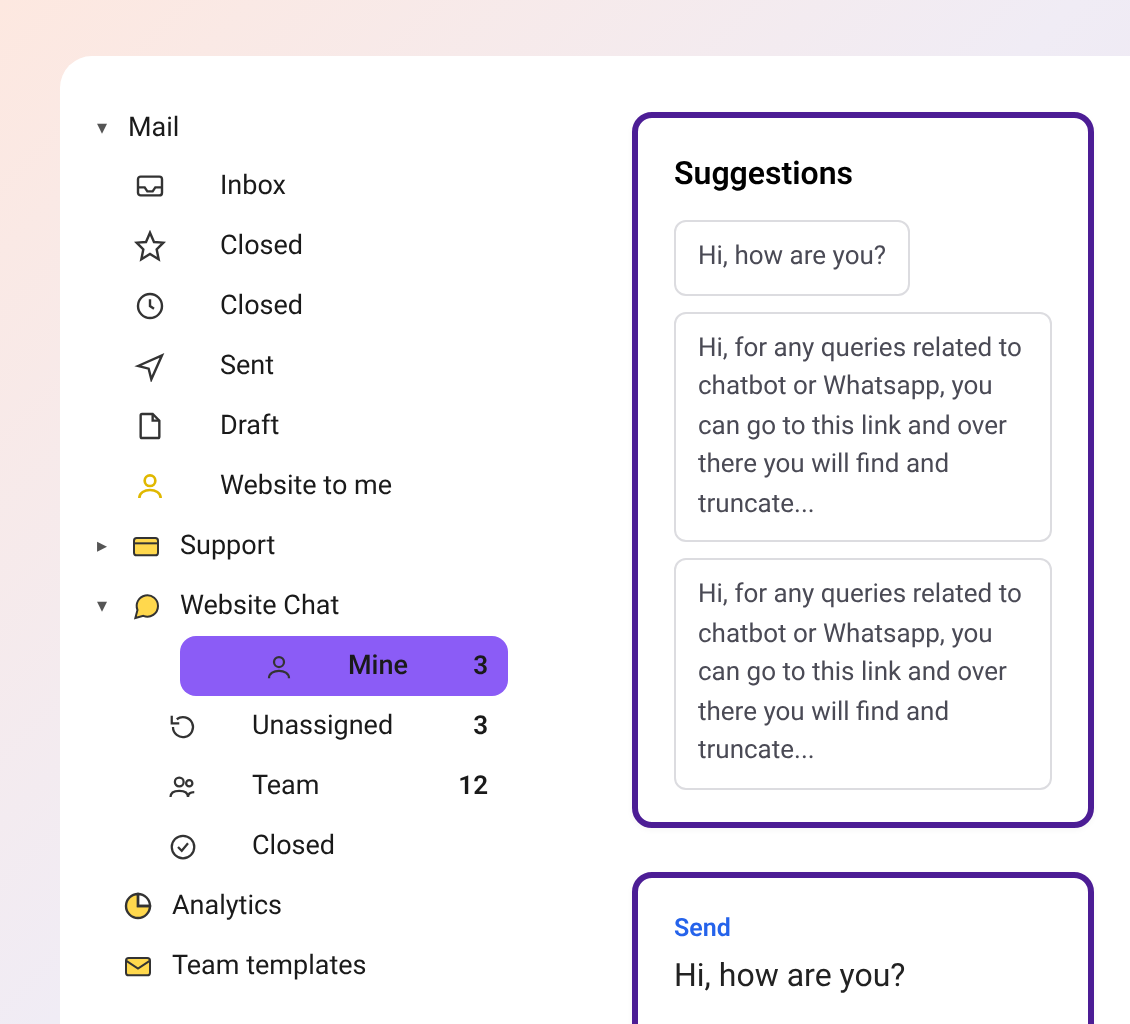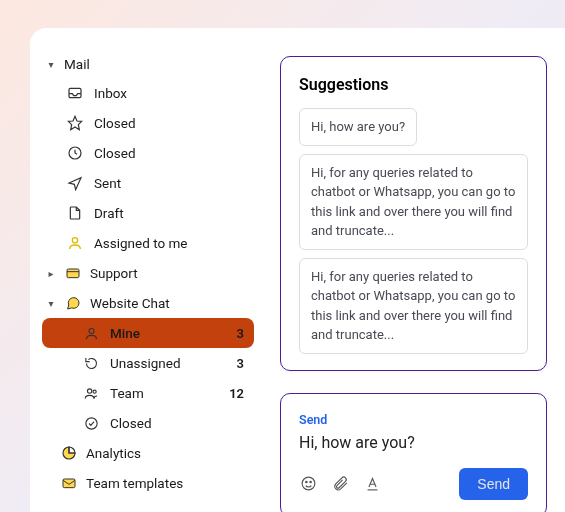--- a/index.html
+++ b/index.html
@@ -31,46 +31,47 @@
   align-items: center;
   gap: 8px;
   padding: 6px 4px;
   cursor: pointer;
 }
 .chev { width: 10px; display: inline-flex; justify-content: center; color: #555; font-size: 10px; }
 .sec-icon { width: 18px; height: 18px; display: inline-flex; align-items: center; justify-content: center; }
 .sidebar-item {
   display: flex;
   align-items: center;
-  gap: 10px;
+  gap: 26px;
   padding: 6px 4px 6px 24px;
   cursor: pointer;
   border-radius: 8px;
 }
 .sidebar-item .icon { width: 18px; height: 18px; display: inline-flex; align-items: center; justify-content: center; color: #333; }
 .sidebar-item .label { flex: 1; }
 .sidebar-item .count { font-size: 13px; font-weight: 600; color: #1a1a1a; padding-right: 6px; }
 .sub-item { padding-left: 40px; }
-.active { background: #c2410c; }
+.active { background: #8b5cf6; margin-left: 48px; }
 .active .label { font-weight: 500; }
 .section-row { display: flex; align-items: center; gap: 8px; padding: 6px 4px; cursor: pointer; }
 .section-row .chev { width: 10px; }
 .main {
   flex: 1;
   padding: 28px 18px 0 14px;
   display: flex;
   flex-direction: column;
   gap: 22px;
 }
 .card {
   background: #fff;
-  border: 1px solid #4c1d95;
+  border: 3px solid #4c1d95;
   border-radius: 10px;
   padding: 18px 18px 16px 18px;
   box-shadow: 0 1px 3px rgba(0,0,0,0.04);
+  margin-left: 36px;
 }
 .card h3 { font-size: 16px; font-weight: 600; margin-bottom: 14px; }
 .suggestion {
   border: 1px solid #dcdce0;
   border-radius: 6px;
   padding: 8px 11px;
   font-size: 13px;
   color: #4a4a55;
   line-height: 1.5;
   margin-bottom: 8px;
@@ -155,21 +156,21 @@
       <span class="label">Draft</span>
     </div>
 
     <div class="sidebar-item">
       <span class="icon">
         <svg width="16" height="16" viewBox="0 0 24 24" fill="none" stroke="#e0b800" stroke-width="2">
             <circle cx="12" cy="8" r="4"></circle>
             <path d="M4 21c0-4 4-6 8-6s8 2 8 6"></path>
           </svg>
       </span>
-      <span class="label">Assigned to me</span>
+      <span class="label">Website to me</span>
     </div>
 
     <div class="section-row">
       <span class="chev">▸</span>
       <span class="sec-icon">
         <svg width="16" height="16" viewBox="0 0 24 24" fill="#ffd84d" stroke="#333" stroke-width="1.5">
             <rect x="3" y="6" width="18" height="13" rx="2"></rect>
             <path d="M3 10h18" stroke="#333"></path>
           </svg>
       </span>

